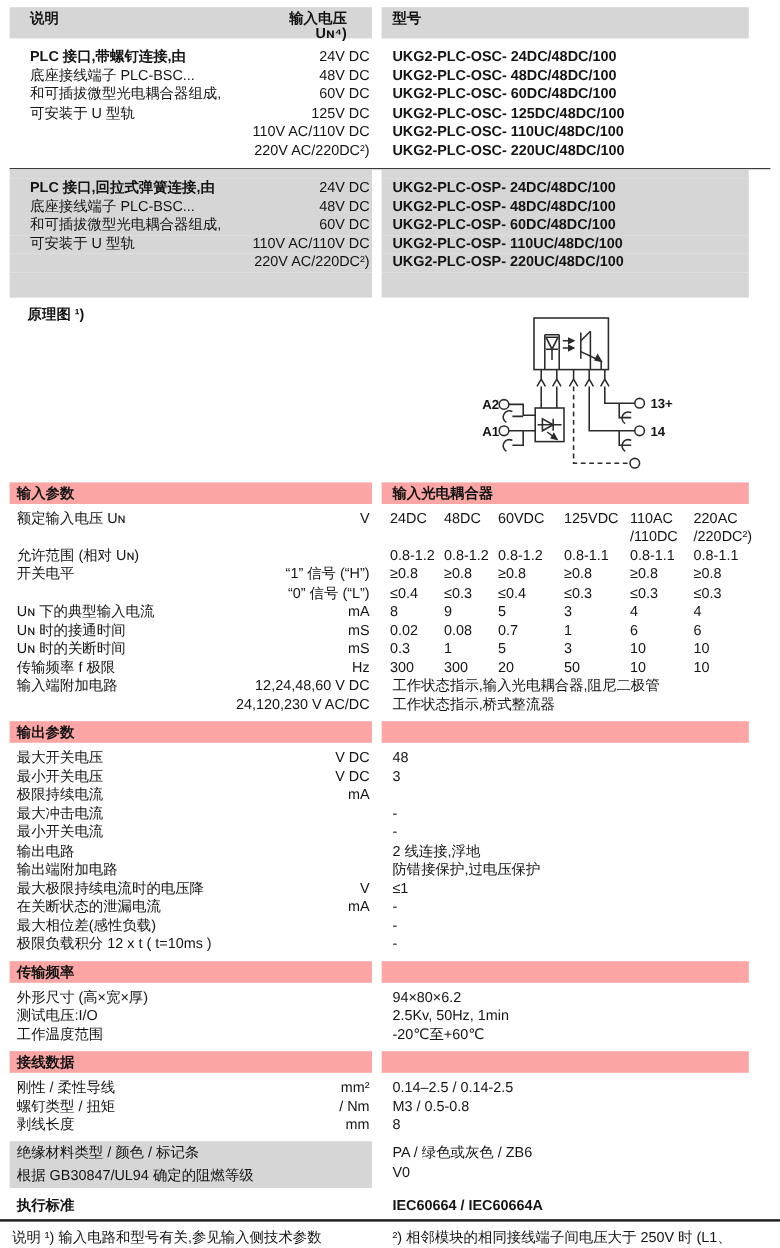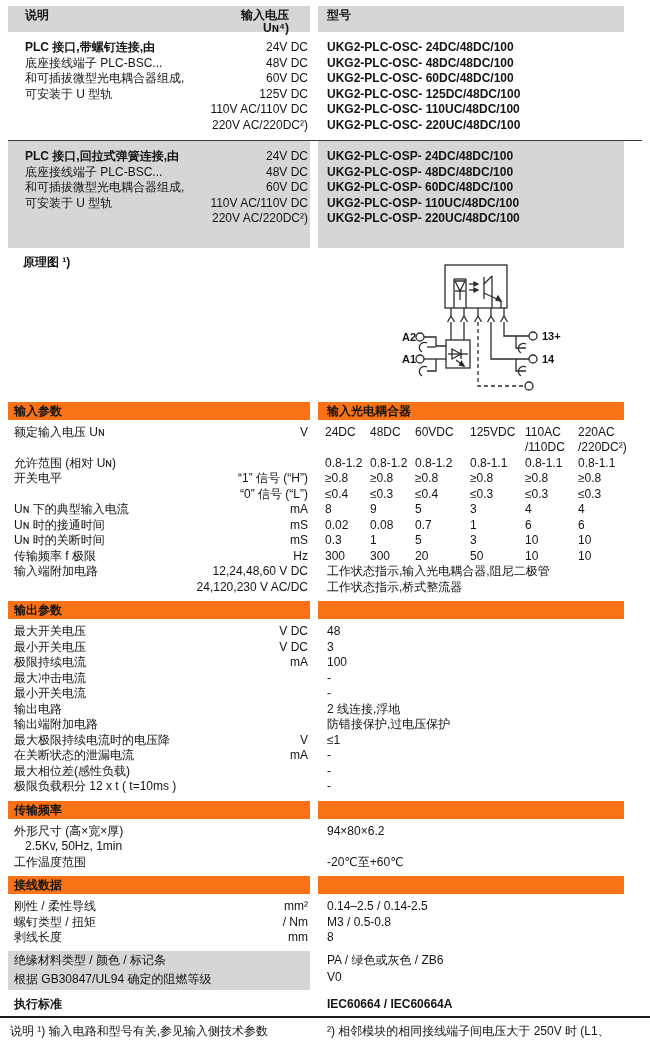--- a/index.html
+++ b/index.html
@@ -8,21 +8,21 @@
   .row{display:flex;line-height:15.5px;font-size:12px;}
   .cl{width:302px;display:flex;box-sizing:border-box;padding-left:6px;}
   .gap{width:8px;flex:none;}
   .cr{width:306px;box-sizing:border-box;padding-left:9px;}
   .lab{flex:1;}
   .unit{text-align:right;padding-right:2px;white-space:pre;}
   .b{font-weight:bold;}
   
   .band .cl,.band .cr{background:#d6d6d6;}
   .secband{margin-top:6px;}
-  .secband .cl,.secband .cr{background:#f97316;height:18px;line-height:18px;}
+  .secband .cl,.secband .cr{background:#fca5a5;height:18px;line-height:18px;}
   
   .hdrband .cl,.hdrband .cr{background:#d6d6d6;padding-top:3px;height:26px;line-height:13px;}
   .hdrband .cl{padding-left:17px;}
   .vhead{text-align:right;padding-right:21px;}
   
   .prod .cl{padding-left:17px;}
   .block1{margin-top:8px;}
   .sep{height:1px;background:#3a3a3a;margin-top:7px;}
   .block2 .cl,.block2 .cr{background:#d6d6d6;}
   .block2 .pad-top .cl,.block2 .pad-top .cr{height:8px;}
@@ -434,21 +434,20 @@
       </div>
       <div class="gap"></div>
       <div class="cr">3</div>
     </div>
   <div class="row">
       <div class="cl">
         <span class="lab">极限持续电流</span>
         <span class="unit">mA</span>
       </div>
       <div class="gap"></div>
-      <div class="cr">100</div>
     </div>
   <div class="row">
       <div class="cl">
         <span class="lab">最大冲击电流</span>
         <span class="unit"></span>
       </div>
       <div class="gap"></div>
       <div class="cr">-</div>
     </div>
   <div class="row">
@@ -517,20 +516,23 @@
   </div>
   <div style="height:5px"></div>
   <div class="row">
       <div class="cl">
         <span class="lab">外形尺寸 (高×宽×厚)</span>
       </div>
       <div class="gap"></div>
       <div class="cr">94×80×6.2</div>
     </div>
   <div class="row">
+      <div class="cl">
+        <span class="lab">测试电压:I/O</span>
+      </div>
       <div class="gap"></div>
       <div class="cr">2.5Kv, 50Hz, 1min</div>
     </div>
   <div class="row">
       <div class="cl">
         <span class="lab">工作温度范围</span>
       </div>
       <div class="gap"></div>
       <div class="cr">-20℃至+60℃</div>
     </div>

